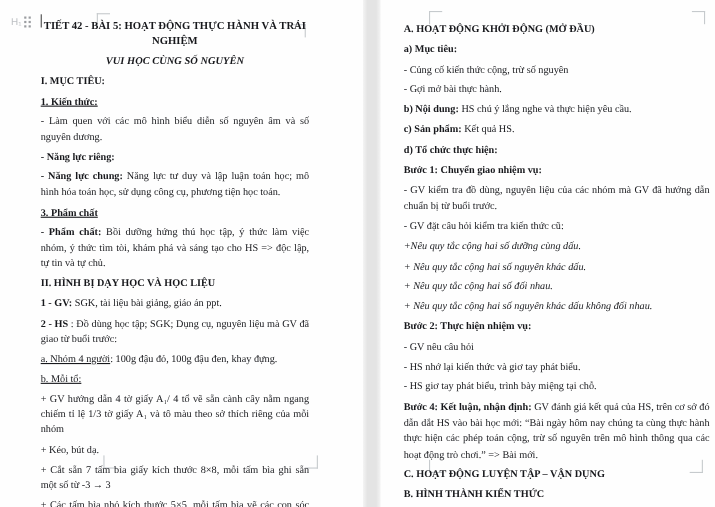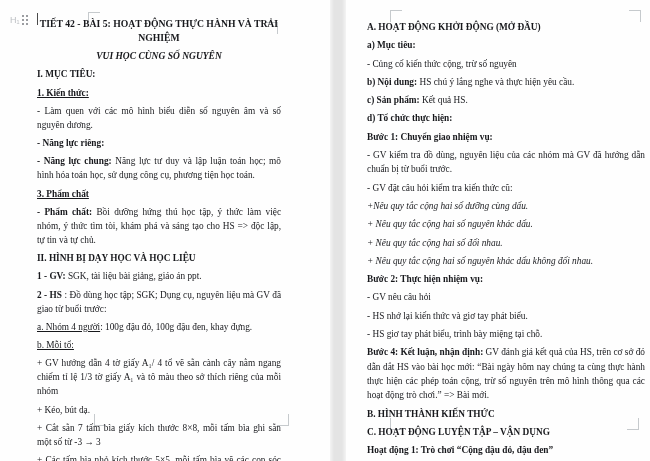--- a/index.html
+++ b/index.html
@@ -83,34 +83,35 @@
         <p class="para ">+ Cắt sẵn 7 tấm bìa giấy kích thước 8×8, mỗi tấm bìa ghi sẵn một số từ -3 → 3</p>
         <p class="para ">+ Các tấm bìa nhỏ kích thước 5×5, mỗi tấm bìa vẽ các con sóc màu khác nhau và ghi tên 1 thành viên của nhóm ở dưới. Ví dụ: Mai - Sóc trắng; Đạt - sóc đen…</p>
       </div>
   </div>
 
   <div class="col right">
     <div>
         <p class="para b">A. HOẠT ĐỘNG KHỞI ĐỘNG (MỞ ĐẦU)</p>
         <p class="para b">a) Mục tiêu:</p>
         <p class="para ">- Củng cố kiến thức cộng, trừ số nguyên</p>
+        <p class="para ">- Gợi mở bài thực hành.</p>
         <p class="para "><span class="b">b) Nội dung:</span><span> HS chú ý lắng nghe và thực hiện yêu cầu.</span></p>
         <p class="para "><span class="b">c) Sản phẩm:</span><span> Kết quả HS.</span></p>
         <p class="para b">d) Tổ chức thực hiện:</p>
         <p class="para b">Bước 1: Chuyển giao nhiệm vụ:</p>
         <p class="para ">- GV kiểm tra đồ dùng, nguyên liệu của các nhóm mà GV đã hướng dẫn chuẩn bị từ buổi trước.</p>
         <p class="para ">- GV đặt câu hỏi kiểm tra kiến thức cũ:</p>
         <p class="para i">+Nêu quy tắc cộng hai số dưỡng cùng dấu.</p>
         <p class="para i">+ Nêu quy tắc cộng hai số nguyên khác dấu.</p>
         <p class="para i">+ Nêu quy tắc cộng hai số đối nhau.</p>
         <p class="para i">+ Nêu quy tắc cộng hai số nguyên khác dấu không đối nhau.</p>
         <p class="para b">Bước 2: Thực hiện nhiệm vụ:</p>
         <p class="para ">- GV nêu câu hỏi</p>
         <p class="para ">- HS nhớ lại kiến thức và giơ tay phát biểu.</p>
         <p class="para ">- HS giơ tay phát biểu, trình bày miệng tại chỗ.</p>
         <p class="para "><span class="b">Bước 4: Kết luận, nhận định:</span><span> GV đánh giá kết quả của HS, trên cơ sở đó dẫn dắt HS vào bài học mới: “Bài ngày hôm nay chúng ta cùng thực hành thực hiện các phép toán cộng, trừ số nguyên trên mô hình thông qua các hoạt động trò chơi.” =&gt; Bài mới.</span></p>
+        <p class="para b">C. HOẠT ĐỘNG LUYỆN TẬP – VẬN DỤNG</p>
         <p class="para b">B. HÌNH THÀNH KIẾN THỨC</p>
-        <p class="para b">C. HOẠT ĐỘNG LUYỆN TẬP – VẬN DỤNG</p>
         <p class="para b">Hoạt động 1: Trò chơi “Cộng đậu đỏ, đậu đen”</p>
         <p class="para b">a) Mục tiêu:</p>
       </div>
   </div>
 </div>
 
 </body></html>

